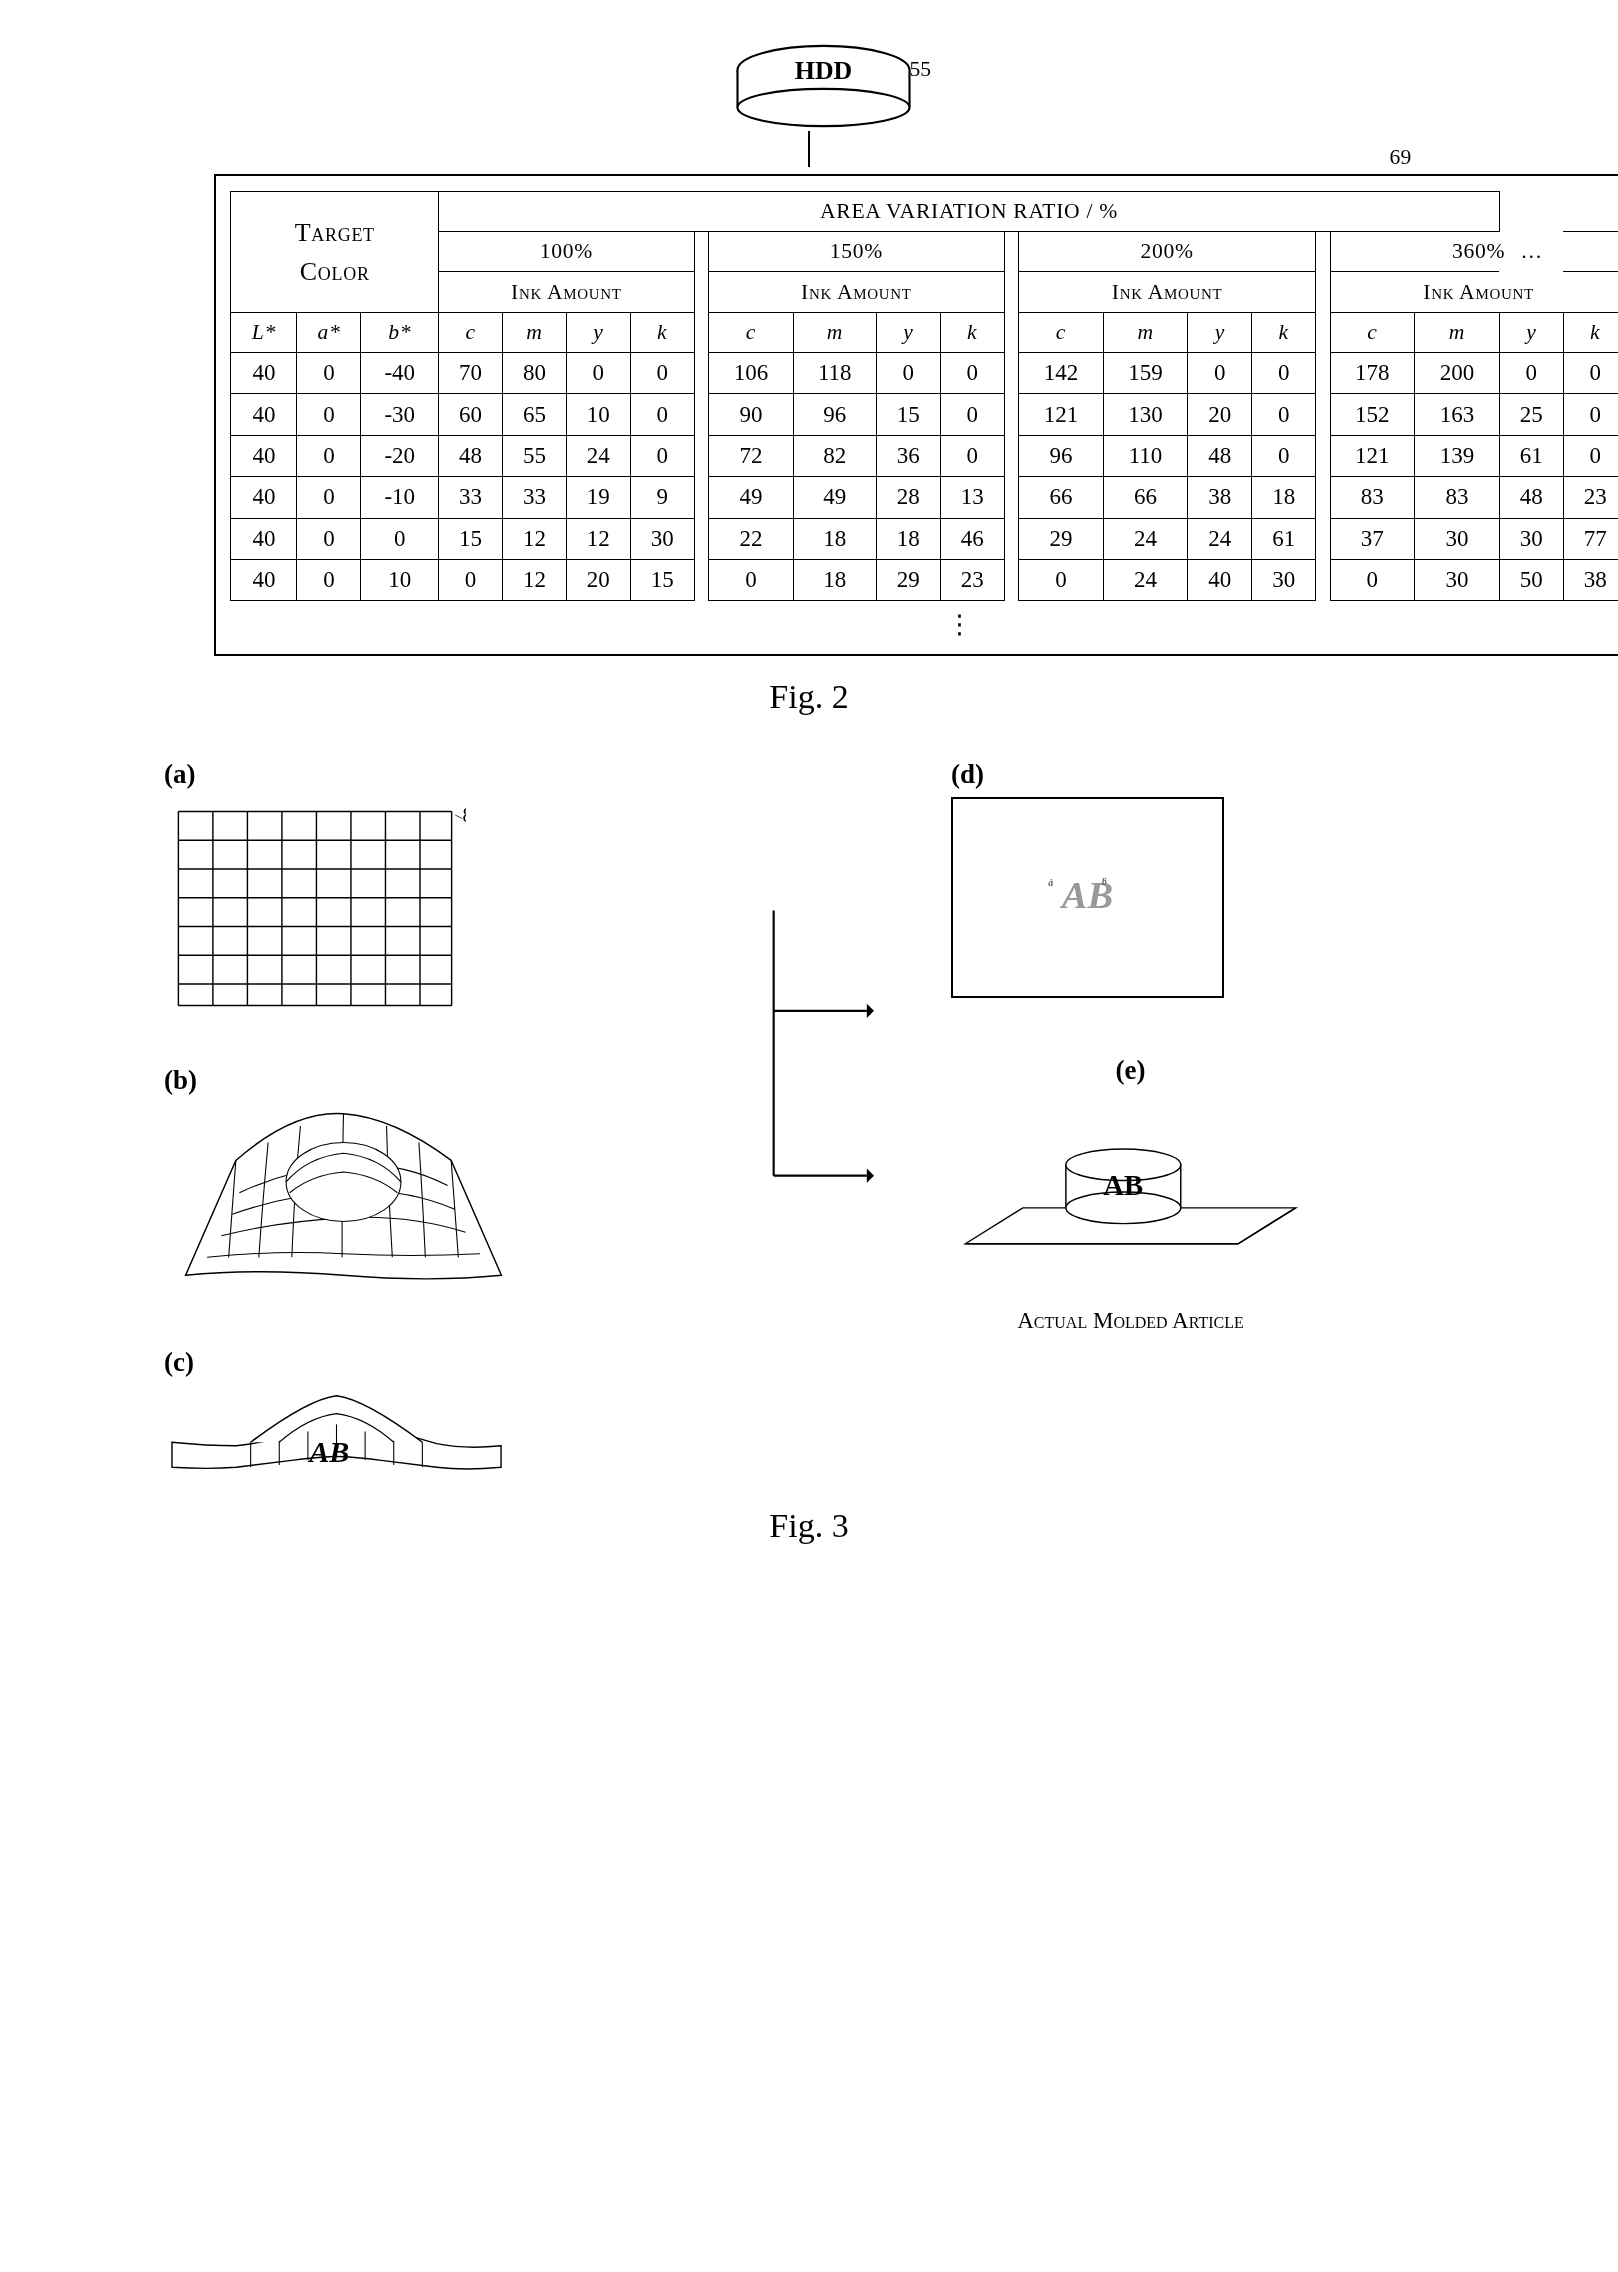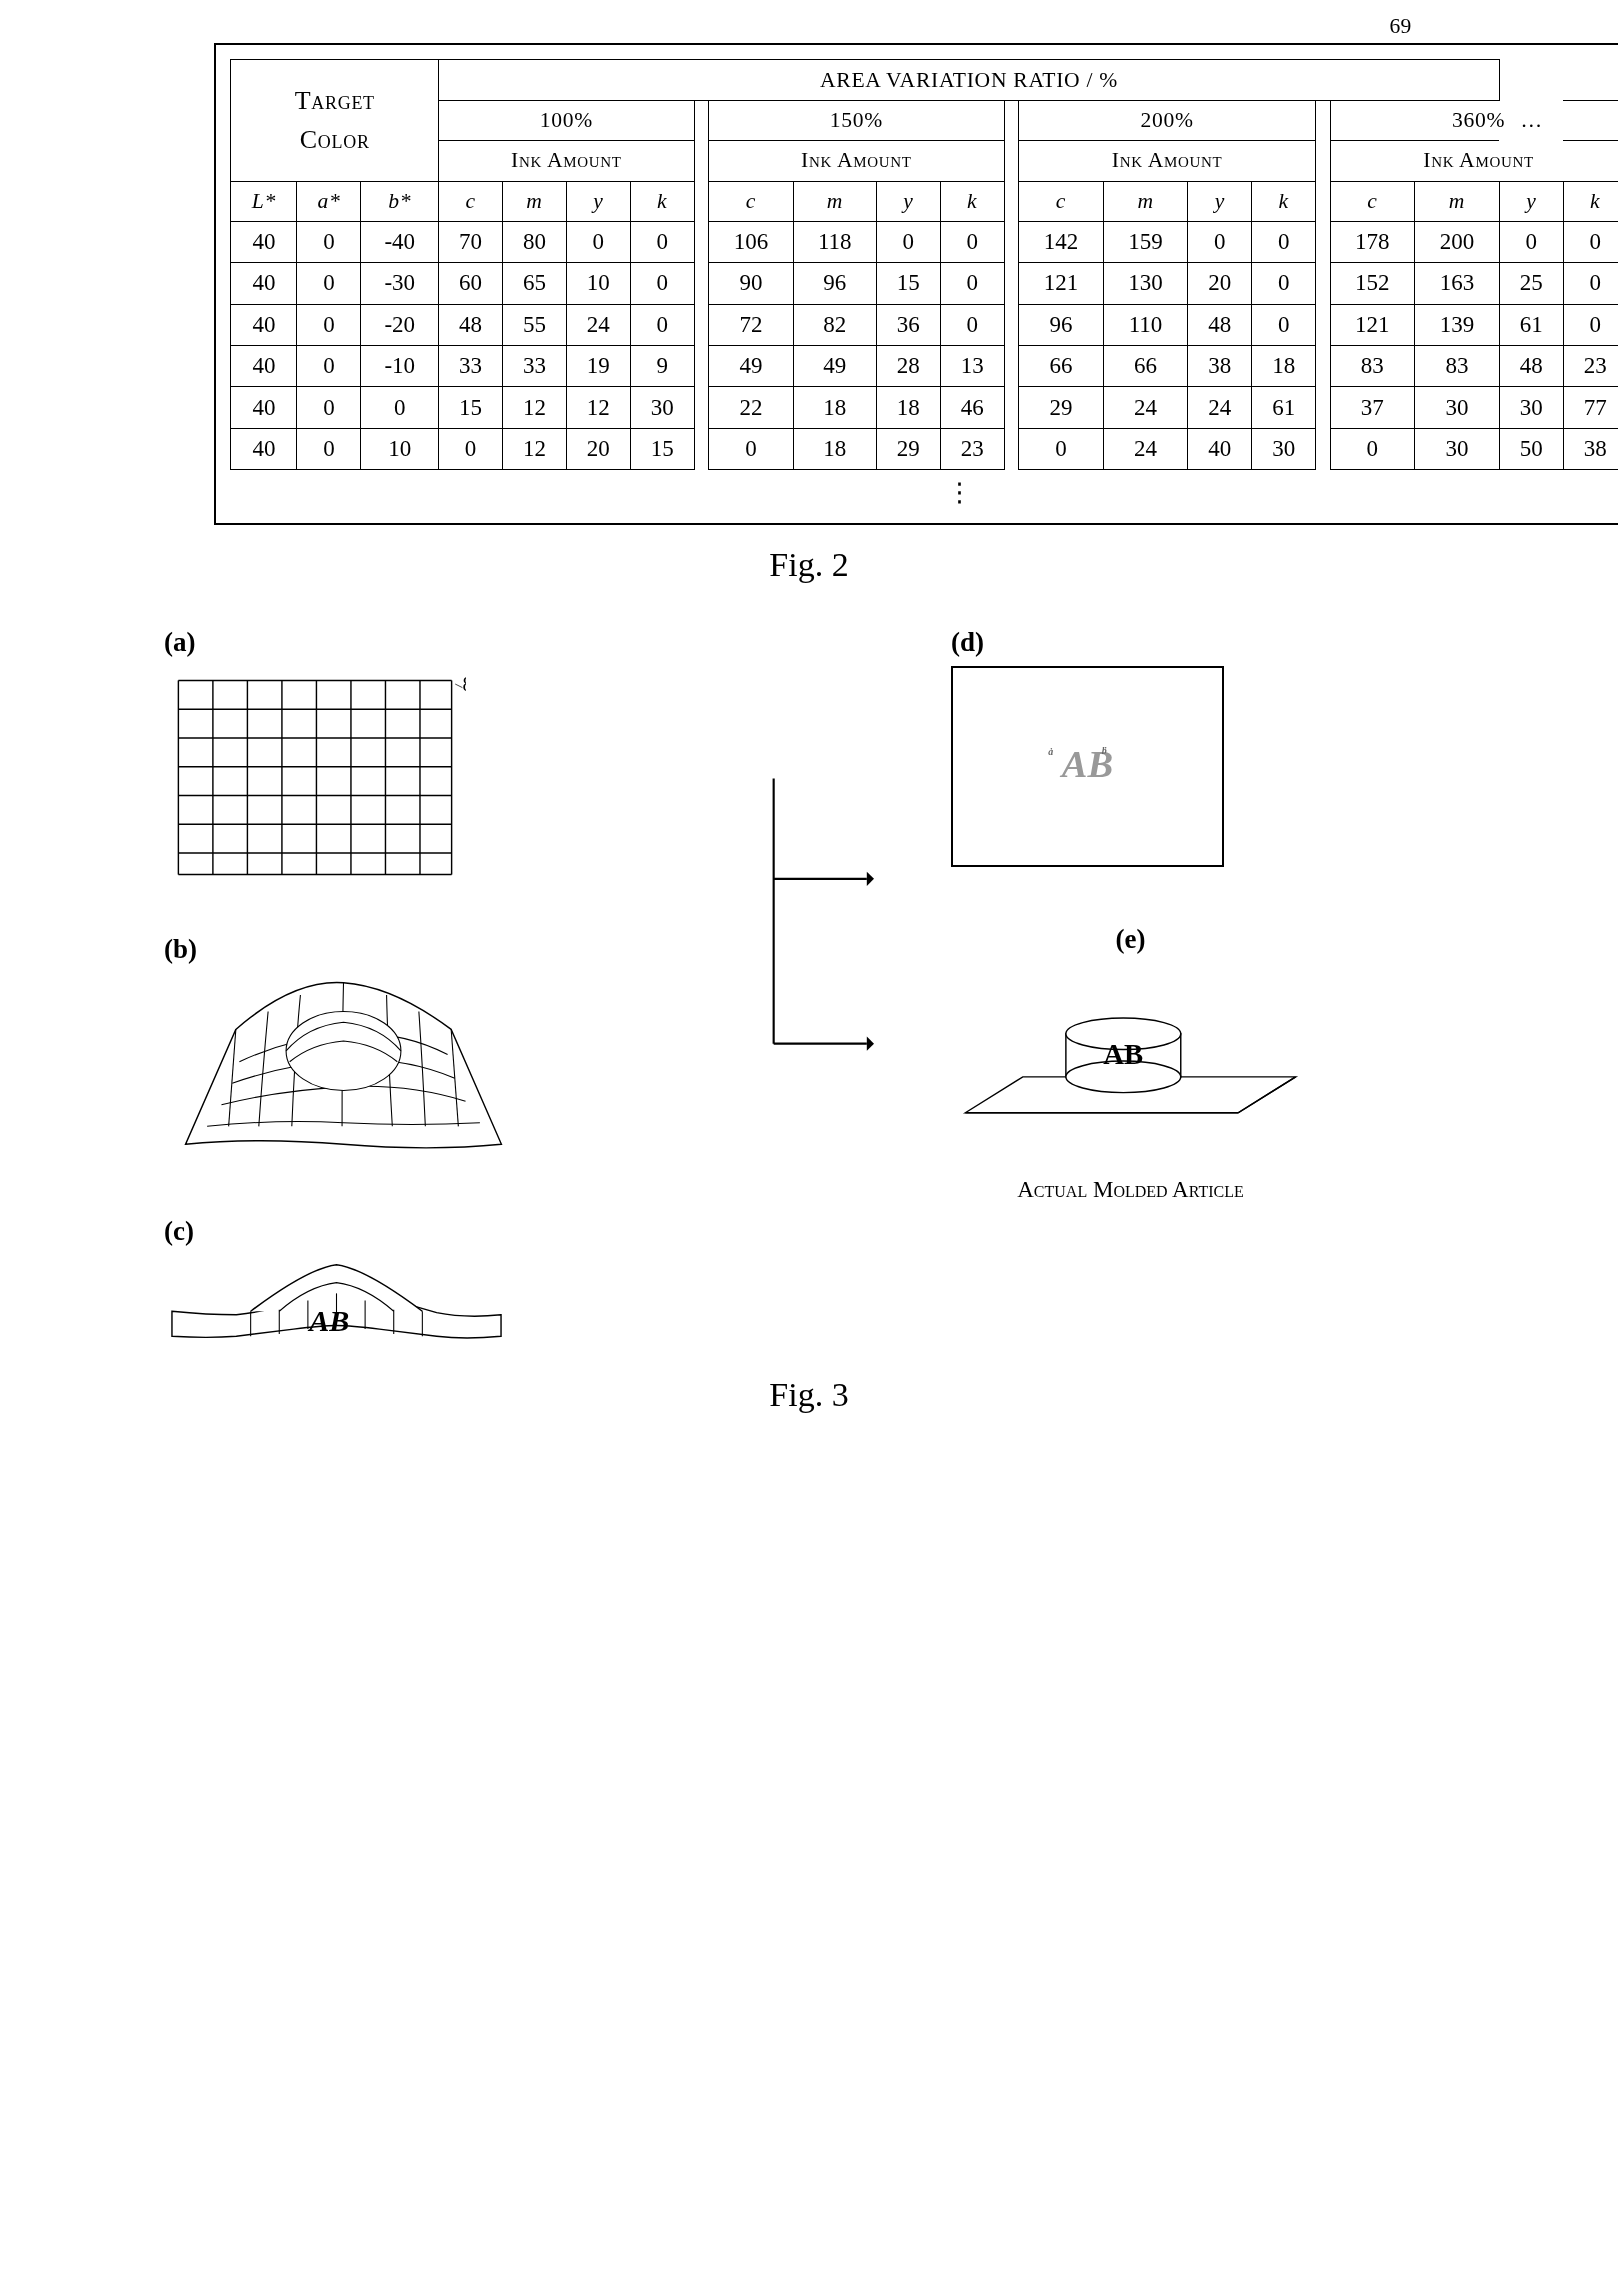--- a/index.html
+++ b/index.html
@@ -171,20 +171,38 @@
       text-align: center;
       margin-top: 14px;
     }
 
   </style>
 </head>
 <body>
 
 <div class="fig2-container">
 
+  <div class="hdd-area">
+    <div class="hdd-shape" style="position:relative;">
+      <svg width="187" height="86" viewBox="0 0 260 120">
+
+        <ellipse cx="130" cy="38" rx="120" ry="34" fill="white" stroke="black" stroke-width="3"></ellipse>
+
+        <rect x="10" y="38" width="240" height="60" fill="white" stroke="none"></rect>
+        <line x1="10" y1="38" x2="10" y2="90" stroke="black" stroke-width="3"></line>
+        <line x1="250" y1="38" x2="250" y2="90" stroke="black" stroke-width="3"></line>
+        <ellipse cx="130" cy="90" rx="120" ry="26" fill="white" stroke="black" stroke-width="3"></ellipse>
+
+        <text x="130" y="50" text-anchor="middle" font-size="36" font-family="Times New Roman" font-weight="bold">HDD</text>
+      </svg>
+      <span class="hdd-ref" style="position:absolute;right:-43px;top:14.4px;font-size:21.6px;">55</span>
+    </div>
+
+    <div style="width:2.2px;height:36px;background:#000;margin:0 auto;"></div>
+  </div>
 
   <div style="position:relative; width:1190px;">
     <span class="ref-69">69</span>
     <div class="table-wrapper">
       <table class="data-table">
         <thead>
 
           <tr>
             <th rowspan="3" colspan="3" class="header-target-color" style="font-variant:small-caps;font-size:26px;line-height:1.5;">Target<br>Color</th>
             <th colspan="17" class="header-area-variation">Area Variation Ratio / %</th>

